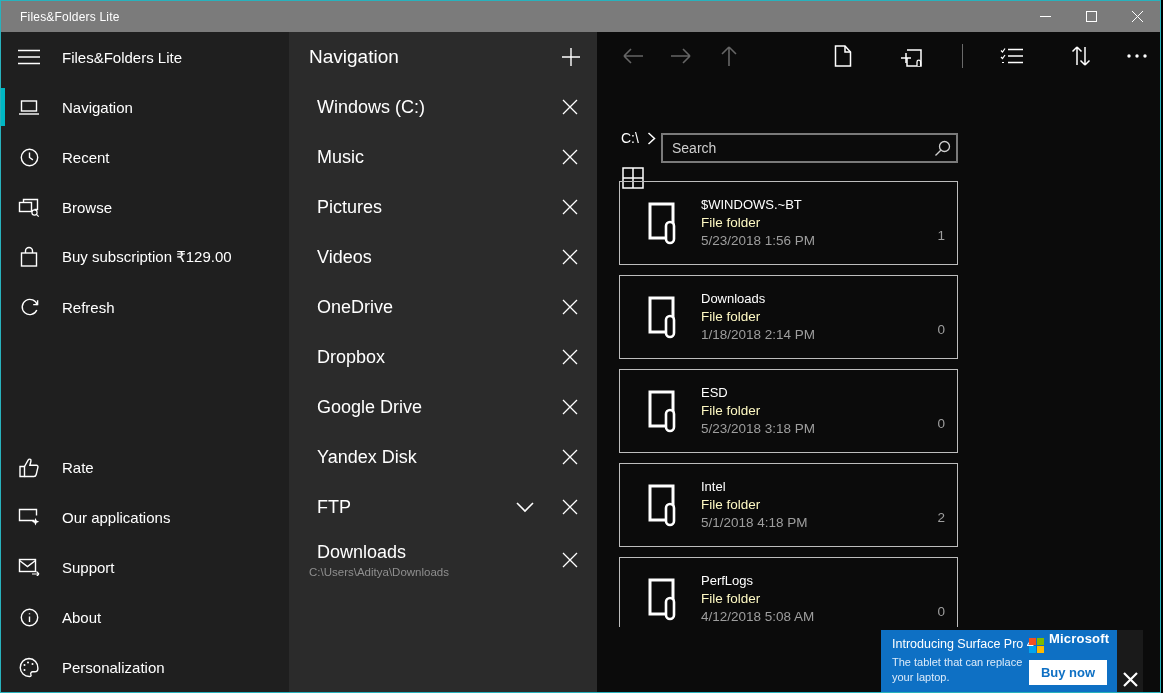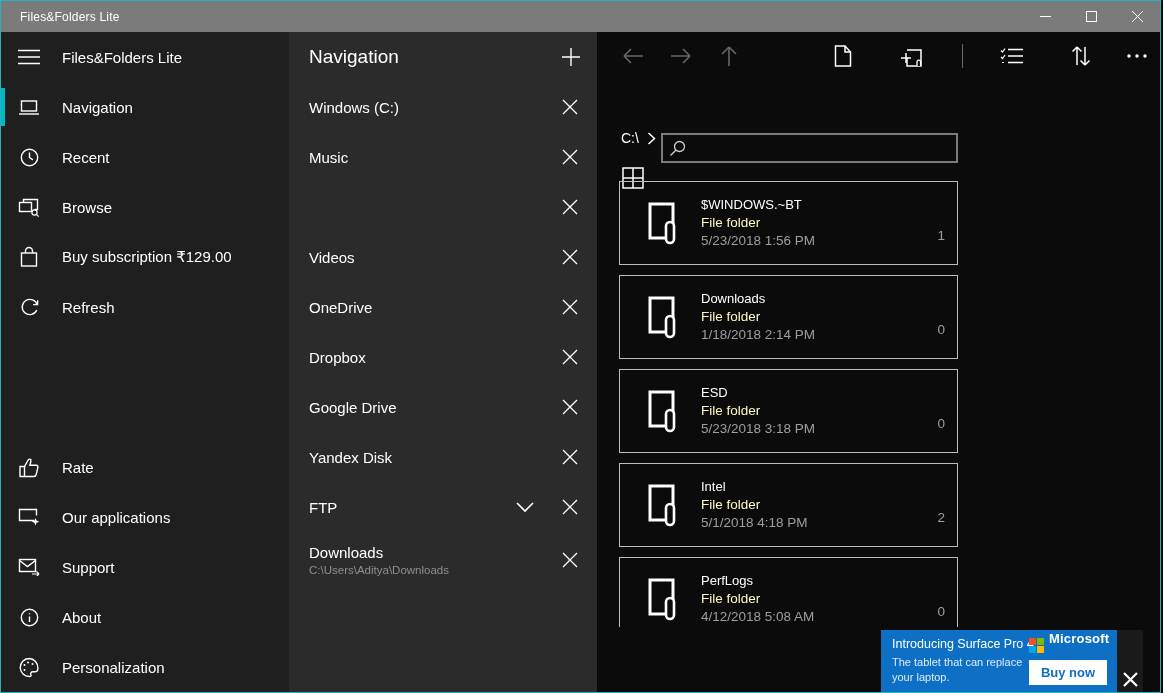--- a/index.html
+++ b/index.html
@@ -27,21 +27,21 @@
   .side-spacer { flex:1; }
 
   
   .navpanel { width:308px; background:#2b2b2b; color:#fff; flex-shrink:0; display:flex; flex-direction:column; position:relative; }
   .navpanel-header { height:50px; position:relative; display:flex; align-items:center; }
   .navpanel-header .title { margin-left:20px; font-size:19px; font-weight:400; }
   .icon-btn { background:none; border:none; cursor:pointer; display:flex; align-items:center; justify-content:center; padding:0; }
   .navpanel-header .add-btn { position:absolute; right:14px; top:13px; width:24px; height:24px; }
   .nav-item { height:50px; position:relative; display:flex; flex-direction:column; justify-content:center; }
   .nav-item.two-line { height:56px; }
-  .nav-item .label { margin-left:20px; font-size:15px; }
+  .nav-item .label { margin-left:28px; font-size:18px; }
   .nav-item .path { margin-left:20px; font-size:11.5px; color:#8f8f8f; margin-top:3px; }
   .nav-item .x-btn { position:absolute; right:18px; top:50%; margin-top:-9px; width:18px; height:18px; }
   .nav-item .chev-btn { position:absolute; right:62px; top:50%; margin-top:-9px; width:20px; height:18px; }
 
   
   .content { flex:1; background:#0b0b0b; position:relative; overflow:hidden; }
   .tb-btn { position:absolute; width:34px; height:34px; top:7px; }
   .tb-sep { position:absolute; left:365px; top:12px; width:1px; height:24px; background:#6a6a6a; }
 
   .breadcrumb { position:absolute; left:24px; top:98px; display:flex; align-items:center; color:#fff; font-size:14px; }
@@ -268,20 +268,21 @@
             <button class="icon-btn x-btn">
               <span>
                 <svg width="16" height="16" viewBox="0 0 16 16">
                   <path d="M1 1l14 14M15 1L1 15" stroke="#fff" stroke-width="1.3" fill="none"></path>
                 </svg>
               </span>
             </button>
           </div>
         
           <div class="nav-item">
+            <span class="label">Pictures</span>
 
             <button class="icon-btn x-btn">
               <span>
                 <svg width="16" height="16" viewBox="0 0 16 16">
                   <path d="M1 1l14 14M15 1L1 15" stroke="#fff" stroke-width="1.3" fill="none"></path>
                 </svg>
               </span>
             </button>
           </div>
         
@@ -459,20 +460,21 @@
 
       <button class="icon-btn view-btn">
         <span>
             <svg width="22" height="22" viewBox="0 0 22 22">
               <rect x="1" y="1" width="20" height="20" stroke="#fff" stroke-width="1.5" fill="none"></rect>
               <path d="M11 1v20M1 11h20" stroke="#fff" stroke-width="1.5" fill="none"></path>
             </svg>
           </span>
       </button>
       <div class="searchbox">
+        <input type="text" placeholder="Search" style="">
         <button class="icon-btn search-btn">
           <span>
               <svg width="17" height="17" viewBox="0 0 17 17">
                 <circle cx="10.5" cy="6.5" r="5" stroke="#cfcfcf" stroke-width="1.3" fill="none"></circle>
                 <path d="M6.8 10.2L1.5 15.5" stroke="#cfcfcf" stroke-width="1.3" fill="none"></path>
               </svg>
             </span>
         </button>
       </div>
 

